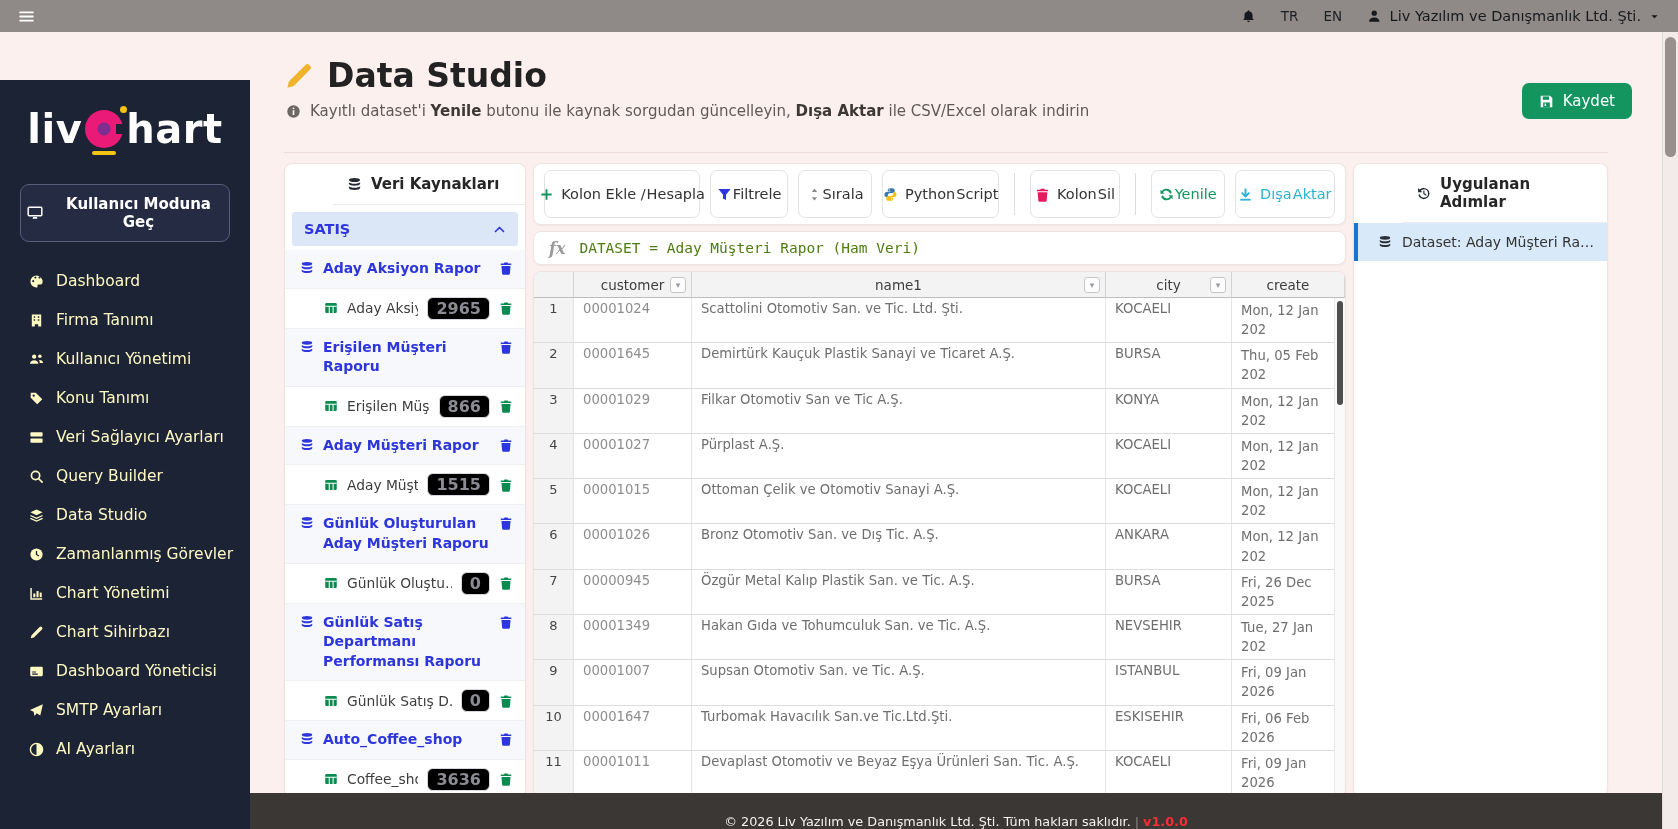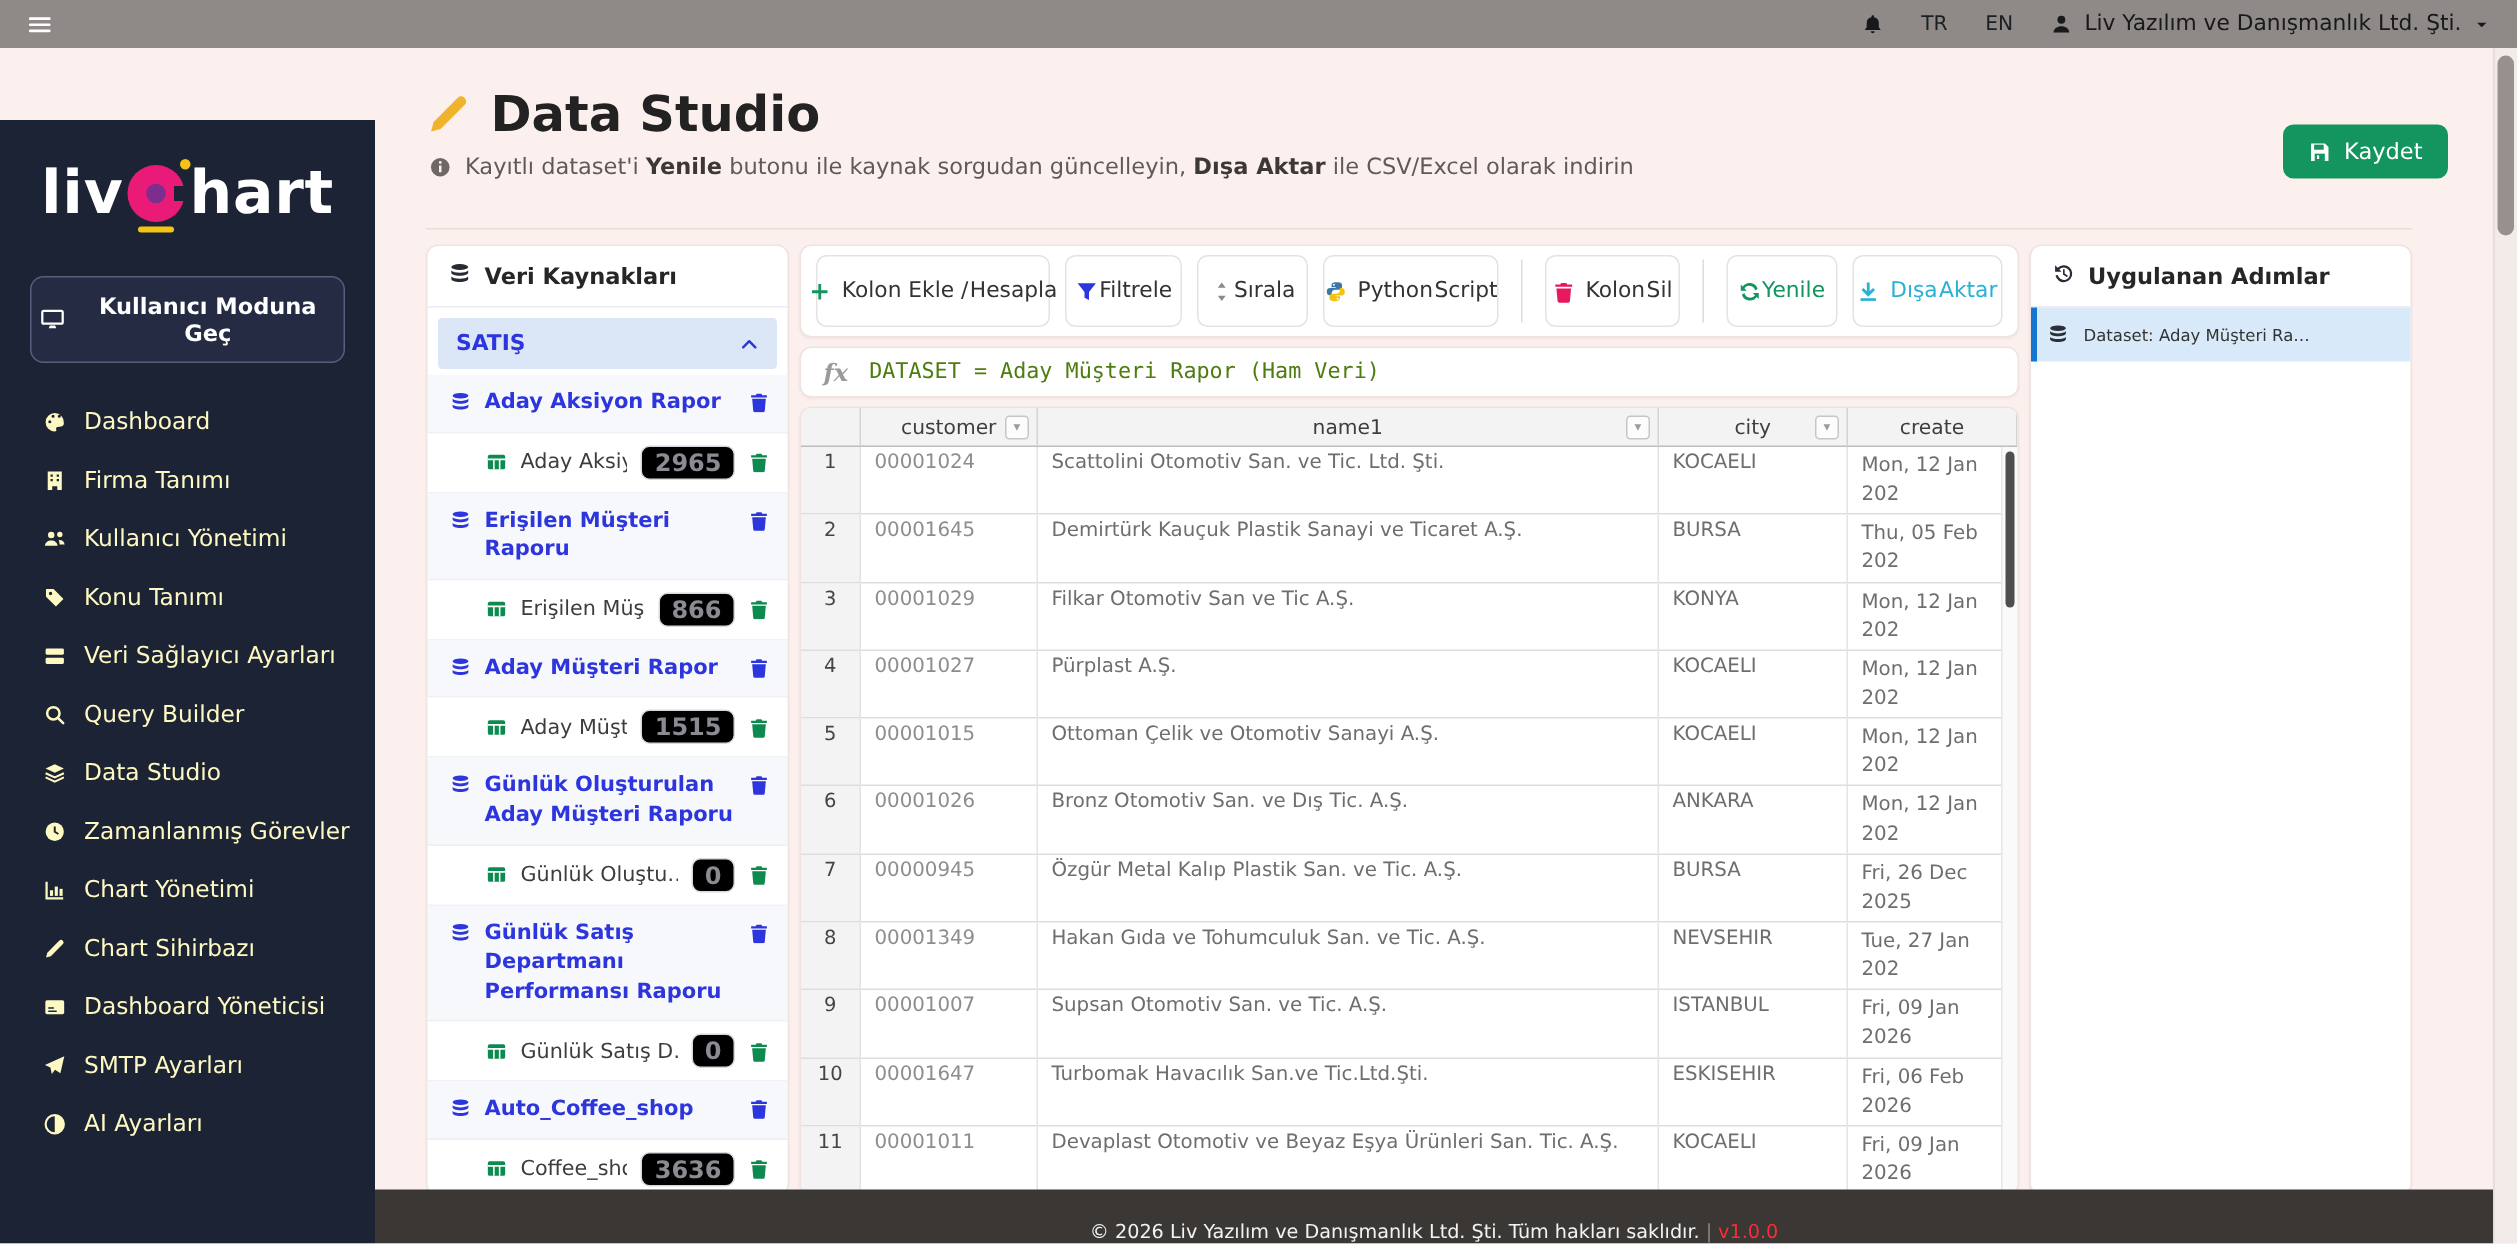--- a/index.html
+++ b/index.html
@@ -58,22 +58,22 @@
   .info-row .ic{color:#6d6866;font-size:15px;}
   .info-row p{margin:0;}
   .info-row b{color:#3c3836;}
 
   .panels{position:absolute;top:120px;left:34px;right:54px;bottom:8px;display:flex;gap:7px;
     border-top:1px solid #eddcd8;padding-top:10px;}
   .card{background:#fff;border:1px solid #efe3e0;border-radius:8px;box-shadow:0 1px 2px rgba(40,30,30,.05);}
 
   
   .sources{width:242px;flex:none;align-self:flex-start;max-height:100%;overflow:hidden;}
-  .panel-head{display:flex;align-items:flex-start;gap:9px;padding:11px 14px;font-size:15px;font-weight:700;
-    color:#262626;border-bottom:1px solid #ebebf1;}
+  .panel-head{display:flex;align-items:center;gap:9px;padding:11px 14px;font-size:15px;font-weight:700;
+    color:#262626;border-bottom:1px solid #ebebf1;margin-left:48px;}
   .panel-head .ic{font-size:15px;color:#262b36;}
   .group-head{margin:7px 7px 4px;padding:9px 12px;background:#dbe7f7;border-radius:3px;display:flex;
     align-items:center;justify-content:space-between;color:var(--c-blue,#2d35dd);font-weight:700;font-size:14.5px;cursor:pointer;}
   .group-head .ic{font-size:13px;}
   .src-source{display:flex;align-items:flex-start;gap:9px;padding:9px 12px 9px 15px;background:#f7f8fb;
     border-bottom:1px solid #eeeef3;cursor:pointer;}
   .src-source .ic{color:var(--c-blue,#2d35dd);font-size:14px;margin-top:2px;}
   .src-source .lbl{flex:1;color:var(--c-blue,#2d35dd);font-weight:700;font-size:14px;line-height:1.4;}
   .src-table{display:flex;align-items:center;gap:9px;padding:8px 12px 8px 39px;background:#fff;
     border-bottom:1px solid #f1f1f5;cursor:pointer;}
@@ -107,29 +107,29 @@
     color:#6e6e6e;white-space:nowrap;overflow:hidden;min-height:22px;display:flex;align-items:flex-start;}
   .td.num{background:#f3f3f3;justify-content:center;color:#454545;padding:3px 2px;font-size:13px;}
   .td.cust{color:#8d8d8d;}
   .td.date{white-space:pre-line;line-height:1.45;}
   .tsb{position:absolute;top:26px;right:0;bottom:0;width:11px;background:#fafafa;border-left:1px solid #e6e6e6;}
   .tsb-thumb{position:absolute;top:3px;left:2px;width:6px;height:104px;border-radius:3px;background:#4e4e4e;}
 
   
   .steps{width:255px;flex:none;}
   .step-item{display:flex;align-items:center;gap:10px;background:var(--c-step_highlight,#d8eaf9);
-    border-left:4px solid #1576d2;padding:11px 7px;font-size:11px;color:#333;cursor:pointer;
+    border-left:4px solid #1576d2;padding:11px 20px;font-size:14px;color:#333;cursor:pointer;
     white-space:nowrap;overflow:hidden;}
   .step-item .ic{color:#2a2f3a;font-size:14px;flex:none;}
 
   
   .footer{position:absolute;left:250px;right:16px;bottom:0;height:36px;background:var(--c-footer,#3a3734);
     display:flex;align-items:flex-end;justify-content:center;gap:4px;color:#f3f3f3;font-size:12.8px;z-index:5;}
   .footer .pipe{color:#8a8480;}
-  .footer .ver{color:var(--c-version_red,#fb2c36);font-weight:400;}
+  .footer .ver{color:var(--c-version_red,#fb2c36);font-weight:700;}
 </style>
 </head>
 <body>
 
 <header class="topbar">
   <span class="ic hamb">
       <svg viewBox="0 0 16 16">
         <path d="M2 4.2h12M2 8h12M2 11.8h12" stroke="currentColor" stroke-width="1.7" fill="none" stroke-linecap="round"></path>
       </svg>
     </span>

